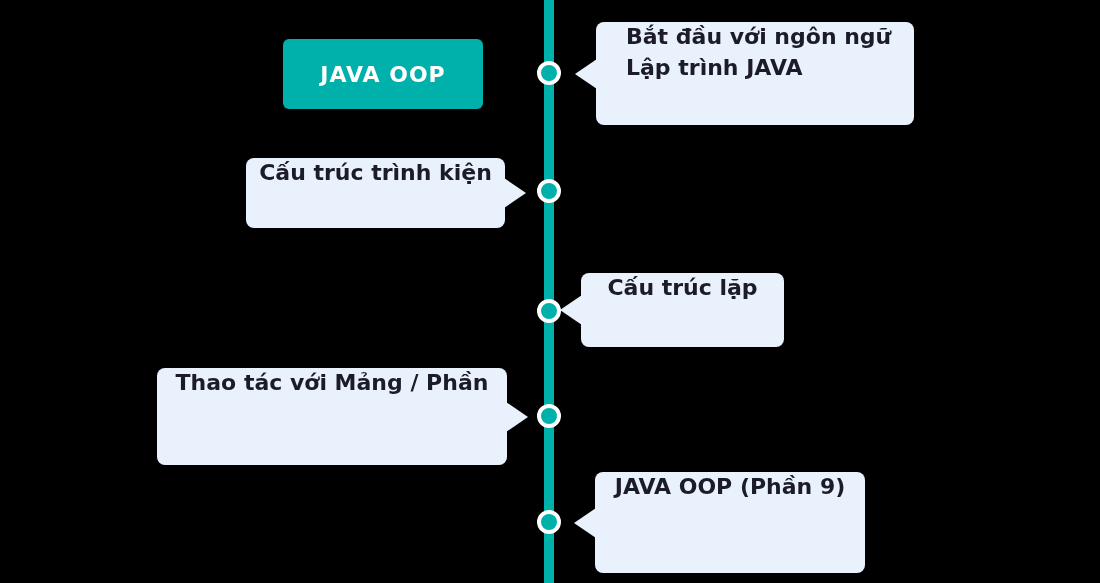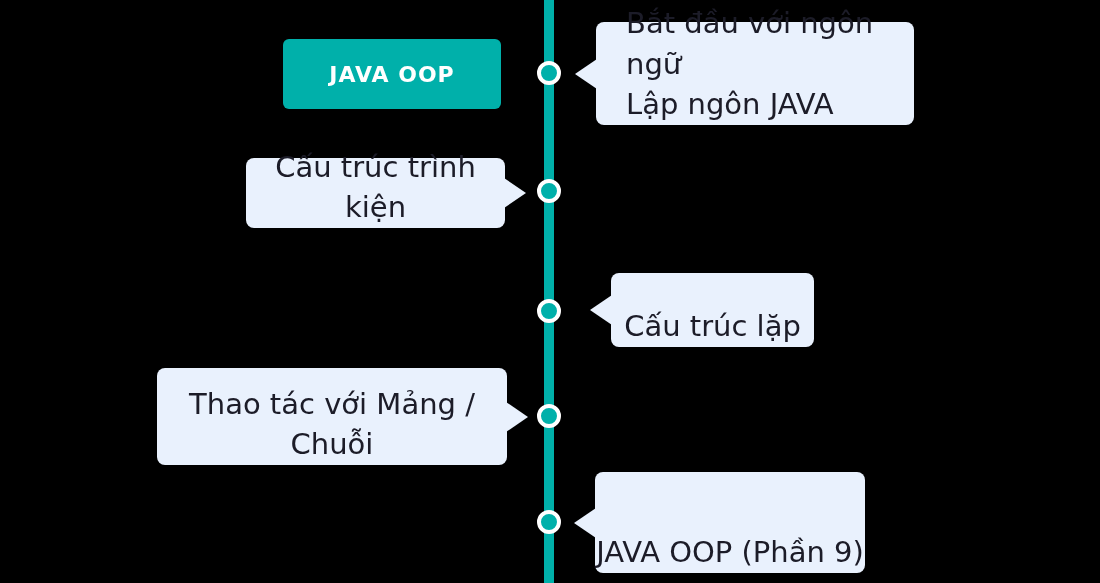--- a/index.html
+++ b/index.html
@@ -39,42 +39,42 @@
   .n1 { top: 61px; }
   .n2 { top: 179px; }
   .n3 { top: 299px; }
   .n4 { top: 404px; }
   .n5 { top: 510px; }
 
   .title-box {
     position: absolute;
     left: 283px;
     top: 39px;
-    width: 218px;
+    width: 200px;
     height: 70px;
     background: var(--teal);
     border-radius: 6px;
     display: flex;
     align-items: center;
     justify-content: center;
     color: var(--white);
     font-size: 22px;
     font-weight: bold;
     letter-spacing: 1px;
   }
 
   .bubble {
     position: absolute;
     background: var(--box_bg);
     border-radius: 8px;
     color: var(--text_dark);
-    font-size: 29px;
-    font-weight: normal;
+    font-size: 22px;
+    font-weight: bold;
     display: flex;
-    align-items: flex-end;
+    align-items: flex-start;
     justify-content: center;
     text-align: center;
     line-height: 1.4;
     box-sizing: border-box;
   }
   .arrow {
     position: absolute;
     width: 0;
     height: 0;
     border-style: solid;
@@ -87,56 +87,56 @@
     border-color: transparent var(--box_bg) transparent transparent;
   }
   .arrow-right {
     right: -21px;
     border-width: 15px 0 15px 22px;
     border-color: transparent transparent transparent var(--box_bg);
   }
 
   .b1 { left: 596px; top: 22px;  width: 318px; height: 103px; justify-content: flex-start; text-align: left; padding-left: 30px; }
   .b2 { left: 246px; top: 158px; width: 259px; height: 70px; }
-  .b3 { left: 611px; top: 273px; width: 203px; height: 74px; }
+  .b3 { left: 581px; top: 273px; width: 203px; height: 74px; }
   .b4 { left: 157px; top: 368px; width: 350px; height: 97px; }
   .b5 { left: 595px; top: 472px; width: 270px; height: 101px; }
 </style>
 </head>
 <body>
 
 <div class="canvas">
 
   <div class="timeline-line"></div>
 
   <div class="title-box">
     <span>JAVA OOP</span>
   </div>
 
   <div class="bubble b1">
     <span class="arrow arrow-left"></span>
     <span>
       <span>Bắt đầu với ngôn ngữ</span><br>
-      <span>Lập ngôn JAVA</span>
+      <span>Lập trình JAVA</span>
     </span>
   </div>
 
   <div class="bubble b2">
     <span class="arrow arrow-right"></span>
     <span>Cấu trúc trình kiện</span>
   </div>
 
   <div class="bubble b3">
     <span class="arrow arrow-left"></span>
     <span>Cấu trúc lặp</span>
   </div>
 
   <div class="bubble b4">
     <span class="arrow arrow-right"></span>
-    <span>Thao tác với Mảng / Chuỗi</span>
+    <span>Thao tác với Mảng / Phần</span>
   </div>
 
   <div class="bubble b5">
     <span class="arrow arrow-left"></span>
     <span>JAVA OOP (Phần 9)</span>
   </div>
 
   <div class="node n1"></div>
   <div class="node n2"></div>
   <div class="node n3"></div>

